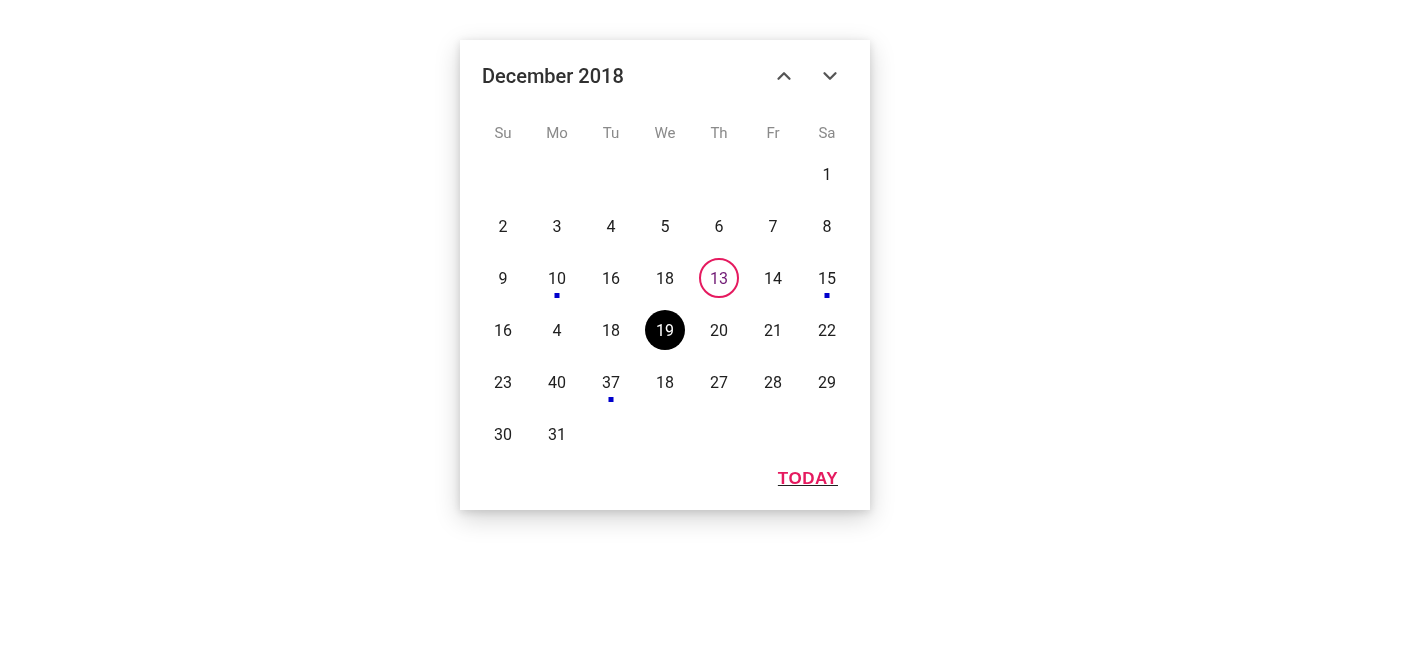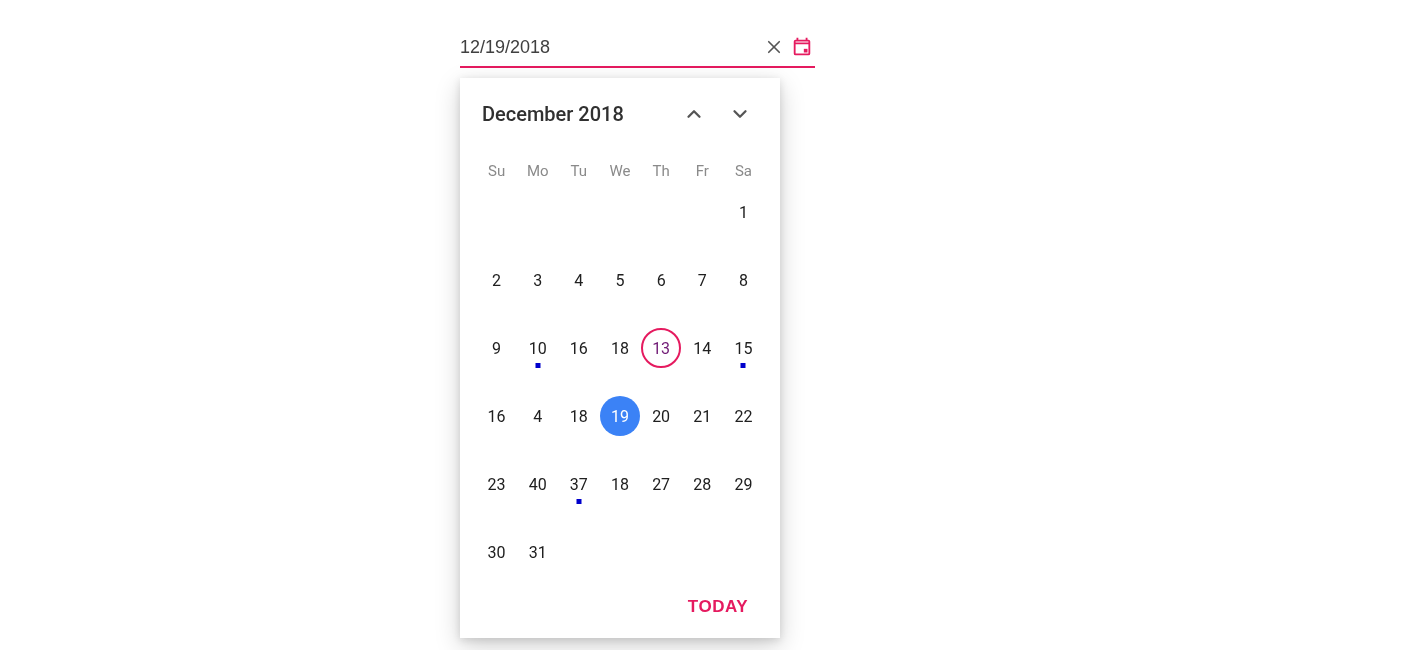--- a/index.html
+++ b/index.html
@@ -2,56 +2,41 @@
 <html><head>
 <meta charset="utf-8">
 <style>
   * { box-sizing: border-box; }
   html, body { margin: 0; padding: 0; width: 1410px; height: 650px; font-family: -apple-system, BlinkMacSystemFont, "Segoe UI", Roboto, Helvetica, Arial, sans-serif; background: #fff; color: #202020; }
   .wrap { padding: 30px 0 0 460px; }
   .field { width: 355px; display: flex; align-items: center; border-bottom: 2px solid #e51a5f; padding: 4px 0 6px 0; }
   .field input { flex: 1; border: none; outline: none; font-size: 18px; color: #404040; background: transparent; padding: 0; }
   .field .iconbtn { width: 26px; height: 26px; display: flex; align-items: center; justify-content: center; color: #555; cursor: pointer; }
   .field .iconbtn.cal { color: #e51a5f; margin-left: 2px; }
-  .panel { width: 320px; margin-top: 10px; background: #fff; box-shadow: 0 8px 24px rgba(0,0,0,0.18), 0 2px 8px rgba(0,0,0,0.12); padding: 18px 16px 14px 16px; }
+  .panel { width: 410px; margin-top: 10px; background: #fff; box-shadow: 0 8px 24px rgba(0,0,0,0.18), 0 2px 8px rgba(0,0,0,0.12); padding: 18px 16px 14px 16px; }
   .header { display: flex; align-items: center; margin-bottom: 24px; padding: 0 6px; }
   .header .title { font-size: 20px; font-weight: 500; color: #303030; cursor: pointer; }
   .header .spacer { flex: 1; }
   .navbtn { width: 36px; height: 36px; display: flex; align-items: center; justify-content: center; color: #555; cursor: pointer; margin-left: 10px; }
-  .grid { display: grid; grid-template-columns: repeat(7, 1fr); gap: 24px 0; }
+  .grid { display: grid; grid-template-columns: repeat(7, 1fr); gap: 8px 0; }
   .dow { text-align: center; font-size: 15px; color: #8a8a8a; font-weight: 400; padding: 6px 0 10px 0; }
   .cell { height: 44px; display: flex; align-items: center; justify-content: center; position: relative; }
   .day { width: 40px; height: 40px; border-radius: 50%; display: flex; align-items: center; justify-content: center; font-size: 16px; color: #202020; cursor: pointer; position: relative; }
   .day.today { border: 2px solid #e51a5f; color: #701a75; }
-  .day.selected { background: #3b82f6; color: #fff; }
+  .day.selected { background: #000000; color: #fff; }
   .dot { position: absolute; bottom: 2px; left: 50%; transform: translateX(-50%); width: 5px; height: 5px; background: #0000cc; }
-  .footer { margin-top: 16px; display: flex; justify-content: flex-end; padding: 6px 10px; }
+  .footer { margin-top: 6px; display: flex; justify-content: flex-end; padding: 6px 10px; text-decoration: underline; }
   .footer .todaybtn { color: #e51a5f; font-size: 17px; font-weight: 600; letter-spacing: .5px; cursor: pointer; background: none; border: none; }
   svg { display: block; }
 </style>
 </head>
 <body>
 
 <div class="wrap">
 
-  <div class="field">
-    <input type="text" value="12/19/2018" style="">
-    <span class="iconbtn">
-      <svg width="18" height="18" viewBox="0 0 24 24" fill="none" stroke="currentColor" stroke-width="2.2" stroke-linecap="round">
-          <line x1="5" y1="5" x2="19" y2="19"></line>
-          <line x1="19" y1="5" x2="5" y2="19"></line>
-        </svg>
-    </span>
-    <span class="iconbtn cal">
-      <svg width="22" height="22" viewBox="0 0 24 24" fill="currentColor">
-          <path d="M19 4h-1V2h-2v2H8V2H6v2H5a2 2 0 0 0-2 2v13a2 2 0 0 0 2 2h14a2 2 0 0 0 2-2V6a2 2 0 0 0-2-2zm0 15H5V9h14v10zM5 7V6h14v1H5z"></path>
-          <rect x="14" y="14" width="4" height="4"></rect>
-        </svg>
-    </span>
-  </div>
 
   <div class="panel">
     <div class="header">
       <span class="title">December 2018</span>
       <span class="spacer"></span>
       <span class="navbtn">
         <svg width="22" height="22" viewBox="0 0 24 24" fill="none" stroke="currentColor" stroke-width="2.5" stroke-linecap="round" stroke-linejoin="round">
             <polyline points="6 15 12 9 18 15"></polyline>
           </svg>
       </span>

